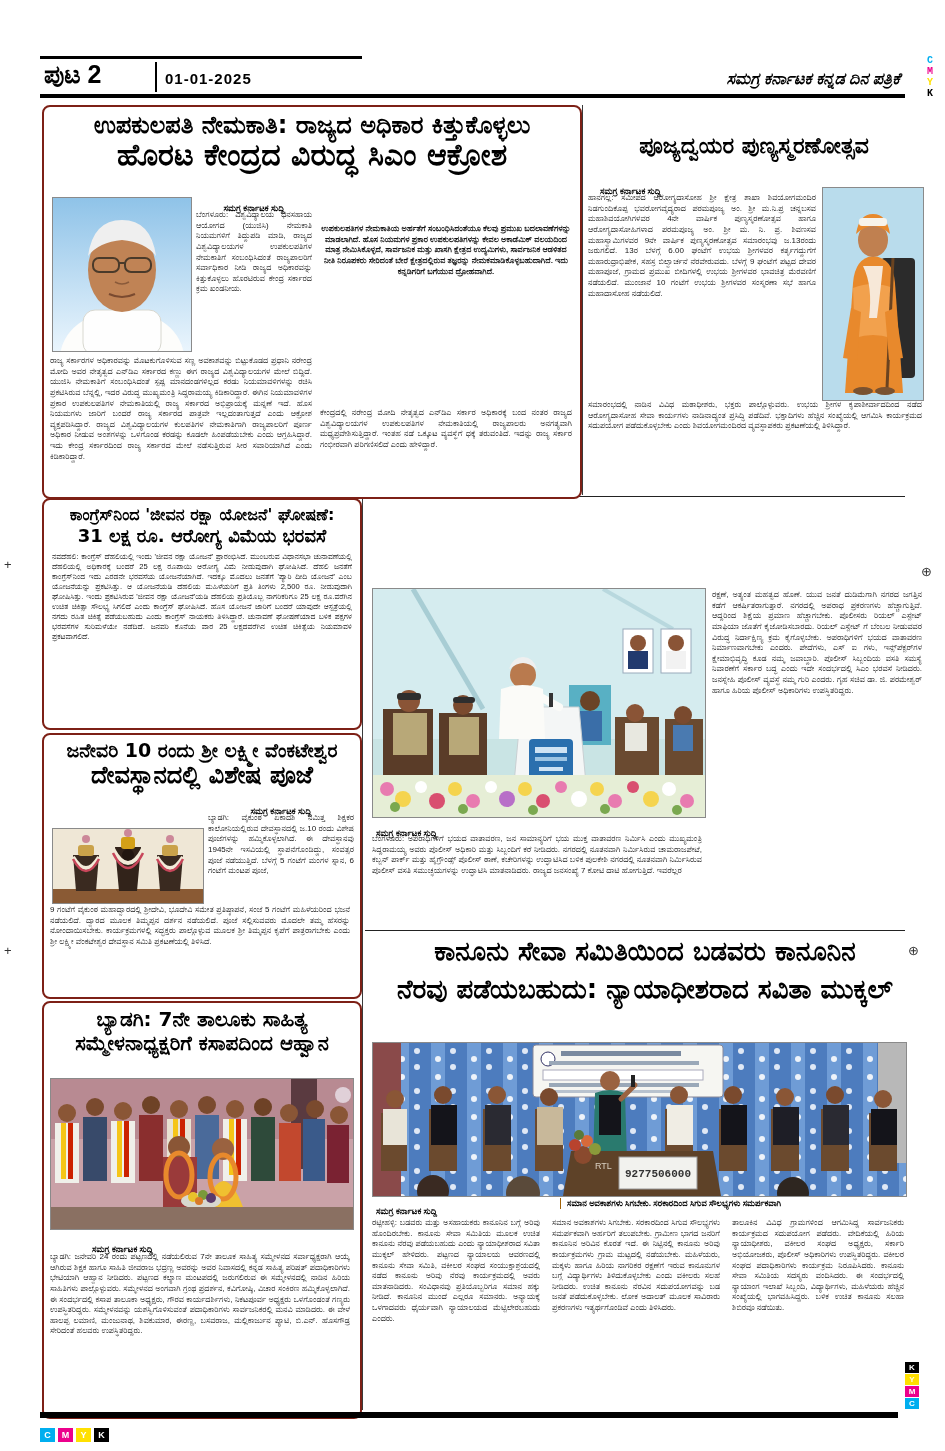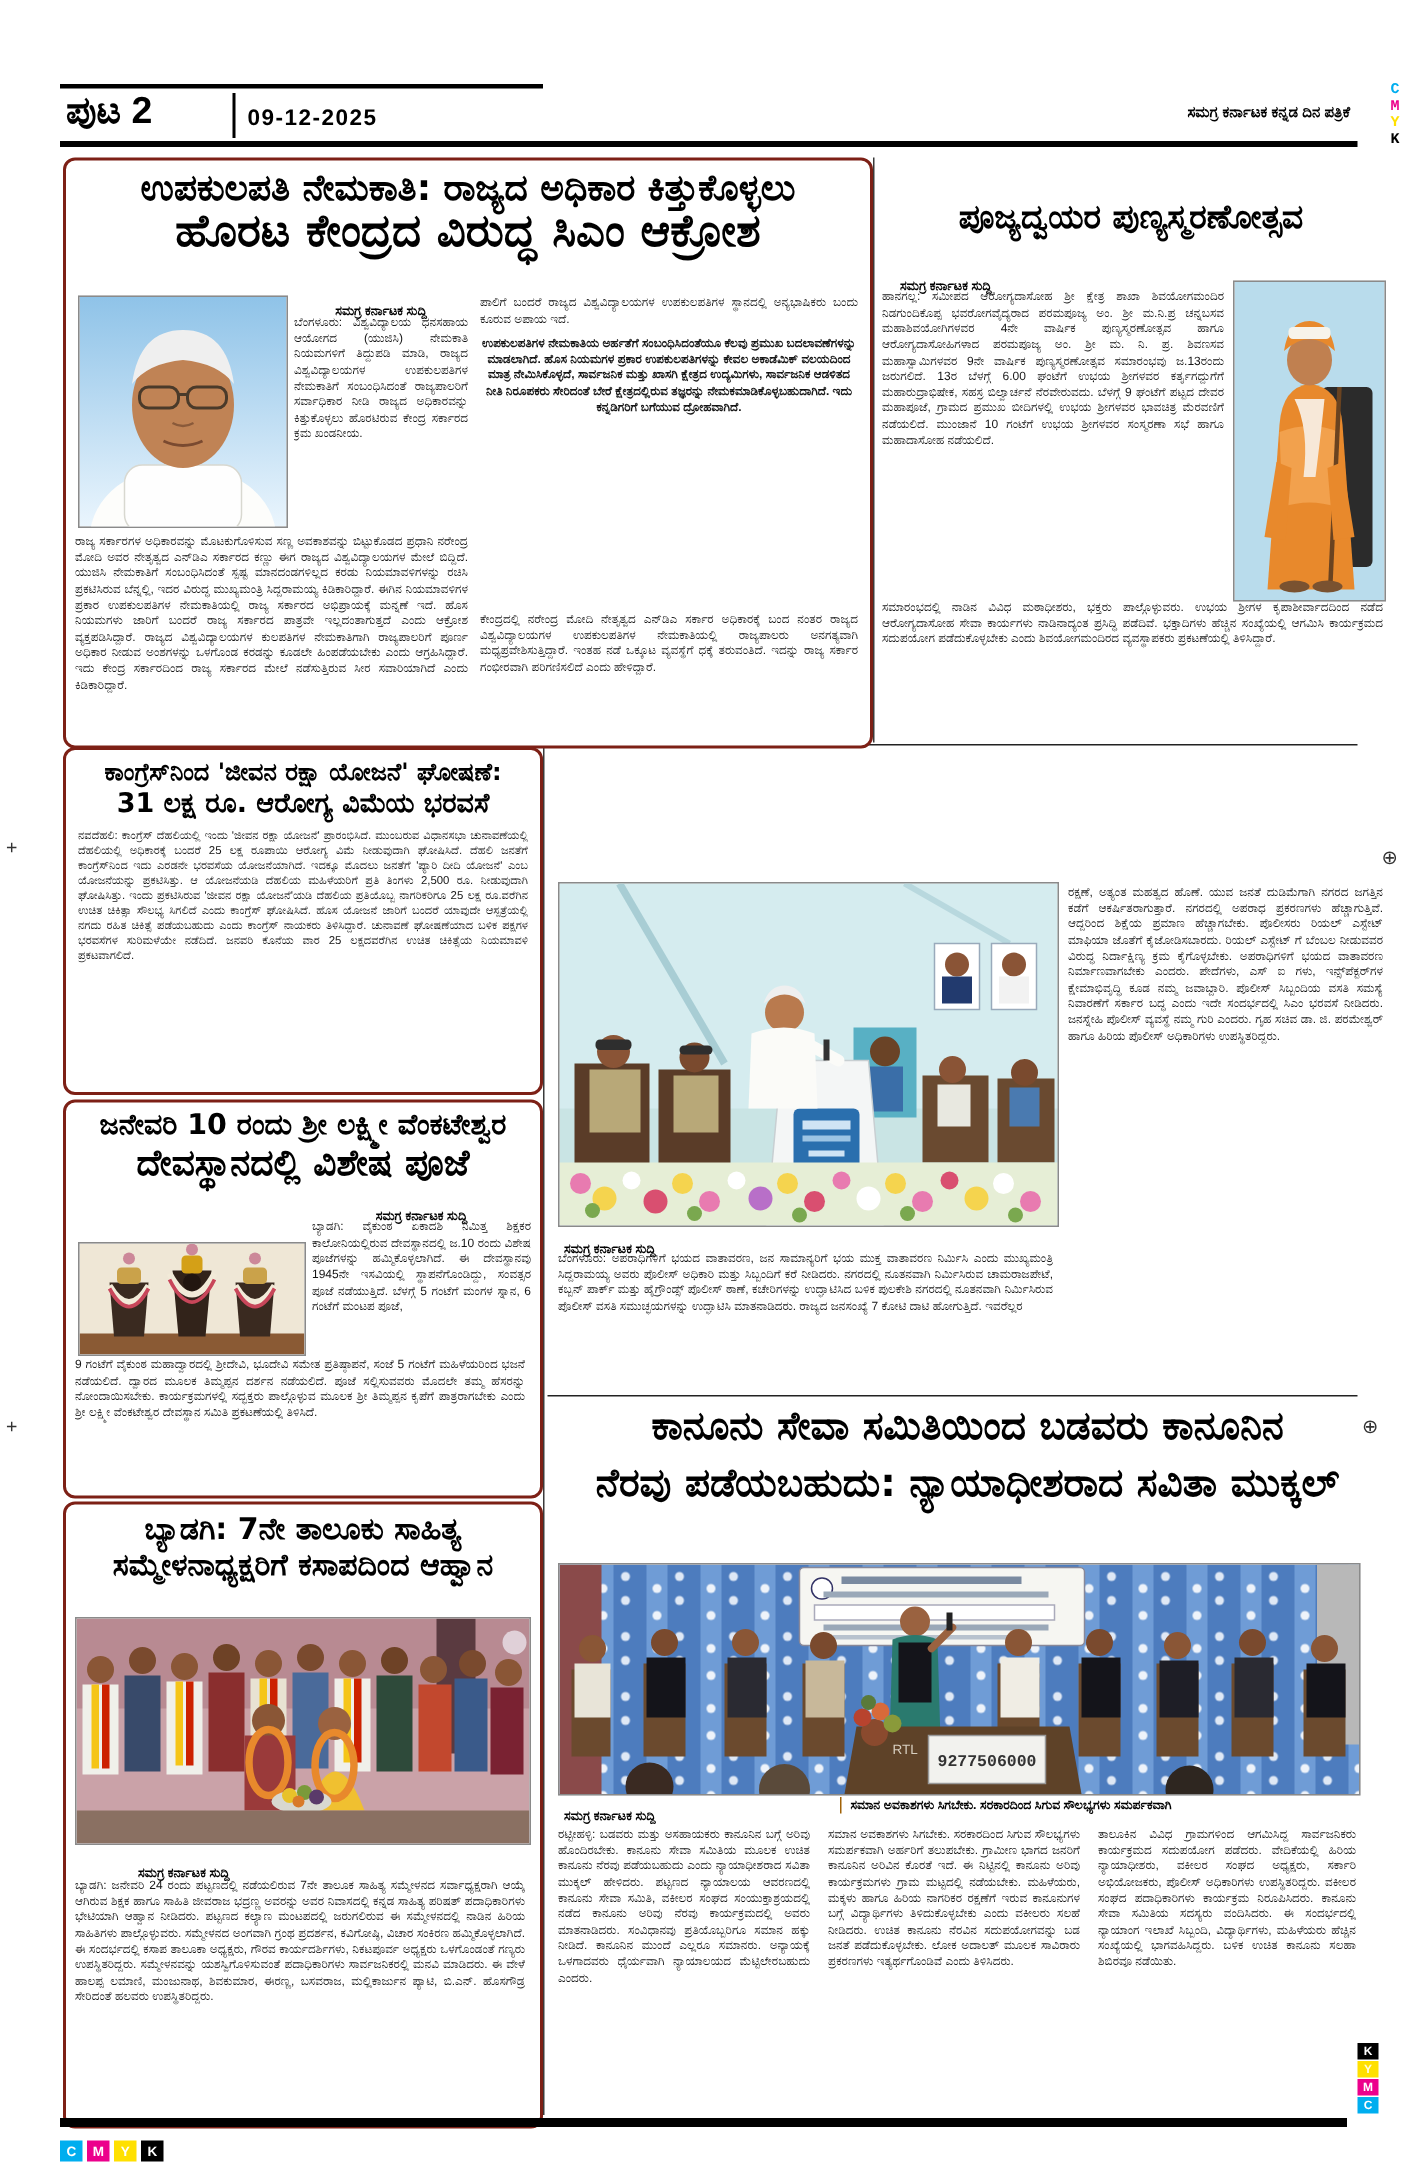--- a/index.html
+++ b/index.html
@@ -22,22 +22,22 @@
   .regmark{color:#333;font-size:13px;line-height:13px;}
 </style>
 </head>
 <body>
 
 <div class="page">
 
   <div class="abs thick" style="left:40px;top:56px;width:322px;height:3px;"></div>
   <div class="abs" style="left:44px;top:60px;font-size:25px;font-weight:bold;">ಪುಟ 2</div>
   <div class="abs" style="left:155px;top:62px;width:2px;height:30px;background:#000;"></div>
-  <div class="abs" style="left:165px;top:70px;font-size:15px;font-weight:bold;letter-spacing:1px;">09-12-2025</div>
-  <div class="abs" style="right:45px;top:70px;font-size:10px;font-weight:bold;">ಸಮಗ್ರ ಕರ್ನಾಟಕ ಕನ್ನಡ ದಿನ ಪತ್ರಿಕೆ</div>
+  <div class="abs" style="left:165px;top:70px;font-size:15px;font-weight:bold;letter-spacing:1px;">01-01-2025</div>
+  <div class="abs" style="right:45px;top:70px;font-size:16px;font-weight:bold;font-style:italic;">ಸಮಗ್ರ ಕರ್ನಾಟಕ ಕನ್ನಡ ದಿನ ಪತ್ರಿಕೆ</div>
   <div class="abs thick" style="left:40px;top:94px;width:865px;height:4px;"></div>
 
   <div class="abs" style="left:927px;top:55px;">
     <div class="cletter" style="color:#00aeef;">C</div>
     <div class="cletter" style="color:#ec008c;">M</div>
     <div class="cletter" style="color:#ffe000;">Y</div>
     <div class="cletter" style="color:#000;">K</div>
   </div>
 
   <div class="abs regmark" style="left:4px;top:558px;">+</div>
@@ -73,21 +73,20 @@
       <line x1="66" y1="65" x2="72" y2="65" stroke="#4a3a2a" stroke-width="2"></line>
       <path d="M56 96 Q69 102 82 96" stroke="#7a4a30" stroke-width="2" fill="none"></path>
       <path d="M62 84 Q69 88 76 84" stroke="#8a5a3a" stroke-width="1.5" fill="none"></path>
     </svg>
   </div>
   <div class="abs" style="left:196px;top:197px;width:116px;text-align:center;">
     <span class="by">ಸಮಗ್ರ ಕರ್ನಾಟಕ ಸುದ್ದಿ</span>
   </div>
   <div class="abs bt" style="left:196px;top:210px;width:116px;height:142px;">ಬೆಂಗಳೂರು: ವಿಶ್ವವಿದ್ಯಾಲಯ ಧನಸಹಾಯ ಆಯೋಗದ (ಯುಜಿಸಿ) ನೇಮಕಾತಿ ನಿಯಮಗಳಿಗೆ ತಿದ್ದುಪಡಿ ಮಾಡಿ, ರಾಜ್ಯದ ವಿಶ್ವವಿದ್ಯಾಲಯಗಳ ಉಪಕುಲಪತಿಗಳ ನೇಮಕಾತಿಗೆ ಸಂಬಂಧಿಸಿದಂತೆ ರಾಜ್ಯಪಾಲರಿಗೆ ಸರ್ವಾಧಿಕಾರ ನೀಡಿ ರಾಜ್ಯದ ಅಧಿಕಾರವನ್ನು ಕಿತ್ತುಕೊಳ್ಳಲು ಹೊರಟಿರುವ ಕೇಂದ್ರ ಸರ್ಕಾರದ ಕ್ರಮ ಖಂಡನೀಯ.</div>
   <div class="abs bt" style="left:50px;top:356px;width:262px;height:132px;">ರಾಜ್ಯ ಸರ್ಕಾರಗಳ ಅಧಿಕಾರವನ್ನು ಮೊಟಕುಗೊಳಿಸುವ ಸಣ್ಣ ಅವಕಾಶವನ್ನು ಬಿಟ್ಟುಕೊಡದ ಪ್ರಧಾನಿ ನರೇಂದ್ರ ಮೋದಿ ಅವರ ನೇತೃತ್ವದ ಎನ್‌ಡಿಎ ಸರ್ಕಾರದ ಕಣ್ಣು ಈಗ ರಾಜ್ಯದ ವಿಶ್ವವಿದ್ಯಾಲಯಗಳ ಮೇಲೆ ಬಿದ್ದಿದೆ. ಯುಜಿಸಿ ನೇಮಕಾತಿಗೆ ಸಂಬಂಧಿಸಿದಂತೆ ಸ್ಪಷ್ಟ ಮಾನದಂಡಗಳಿಲ್ಲದ ಕರಡು ನಿಯಮಾವಳಿಗಳನ್ನು ರಚಿಸಿ ಪ್ರಕಟಿಸಿರುವ ಬೆನ್ನಲ್ಲಿ, ಇದರ ವಿರುದ್ಧ ಮುಖ್ಯಮಂತ್ರಿ ಸಿದ್ದರಾಮಯ್ಯ ಕಿಡಿಕಾರಿದ್ದಾರೆ. ಈಗಿನ ನಿಯಮಾವಳಿಗಳ ಪ್ರಕಾರ ಉಪಕುಲಪತಿಗಳ ನೇಮಕಾತಿಯಲ್ಲಿ ರಾಜ್ಯ ಸರ್ಕಾರದ ಅಭಿಪ್ರಾಯಕ್ಕೆ ಮನ್ನಣೆ ಇದೆ. ಹೊಸ ನಿಯಮಗಳು ಜಾರಿಗೆ ಬಂದರೆ ರಾಜ್ಯ ಸರ್ಕಾರದ ಪಾತ್ರವೇ ಇಲ್ಲದಂತಾಗುತ್ತದೆ ಎಂದು ಆಕ್ರೋಶ ವ್ಯಕ್ತಪಡಿಸಿದ್ದಾರೆ. ರಾಜ್ಯದ ವಿಶ್ವವಿದ್ಯಾಲಯಗಳ ಕುಲಪತಿಗಳ ನೇಮಕಾತಿಗಾಗಿ ರಾಜ್ಯಪಾಲರಿಗೆ ಪೂರ್ಣ ಅಧಿಕಾರ ನೀಡುವ ಅಂಶಗಳನ್ನು ಒಳಗೊಂಡ ಕರಡನ್ನು ಕೂಡಲೇ ಹಿಂಪಡೆಯಬೇಕು ಎಂದು ಆಗ್ರಹಿಸಿದ್ದಾರೆ. ಇದು ಕೇಂದ್ರ ಸರ್ಕಾರದಿಂದ ರಾಜ್ಯ ಸರ್ಕಾರದ ಮೇಲೆ ನಡೆಸುತ್ತಿರುವ ಸೀರ ಸವಾರಿಯಾಗಿದೆ ಎಂದು ಕಿಡಿಕಾರಿದ್ದಾರೆ.</div>
-  <div class="abs bt" style="left:320px;top:197px;width:252px;height:26px;">ಪಾಲಿಗೆ ಬಂದರೆ ರಾಜ್ಯದ ವಿಶ್ವವಿದ್ಯಾಲಯಗಳ ಉಪಕುಲಪತಿಗಳ ಸ್ಥಾನದಲ್ಲಿ ಅನ್ಯಭಾಷಿಕರು ಬಂದು ಕೂರುವ ಅಪಾಯ ಇದೆ.</div>
   <div class="abs bt" style="left:320px;top:224px;width:252px;height:182px;font-weight:bold;text-align:center;">ಉಪಕುಲಪತಿಗಳ ನೇಮಕಾತಿಯ ಅರ್ಹತೆಗೆ ಸಂಬಂಧಿಸಿದಂತೆಯೂ ಕೆಲವು ಪ್ರಮುಖ ಬದಲಾವಣೆಗಳನ್ನು ಮಾಡಲಾಗಿದೆ. ಹೊಸ ನಿಯಮಗಳ ಪ್ರಕಾರ ಉಪಕುಲಪತಿಗಳನ್ನು ಕೇವಲ ಅಕಾಡೆಮಿಕ್ ವಲಯದಿಂದ ಮಾತ್ರ ನೇಮಿಸಿಕೊಳ್ಳದೆ, ಸಾರ್ವಜನಿಕ ಮತ್ತು ಖಾಸಗಿ ಕ್ಷೇತ್ರದ ಉದ್ಯಮಿಗಳು, ಸಾರ್ವಜನಿಕ ಆಡಳಿತದ ನೀತಿ ನಿರೂಪಕರು ಸೇರಿದಂತೆ ಬೇರೆ ಕ್ಷೇತ್ರದಲ್ಲಿರುವ ತಜ್ಞರನ್ನು ನೇಮಕಮಾಡಿಕೊಳ್ಳಬಹುದಾಗಿದೆ. ಇದು ಕನ್ನಡಿಗರಿಗೆ ಬಗೆಯುವ ದ್ರೋಹವಾಗಿದೆ.</div>
   <div class="abs bt" style="left:320px;top:408px;width:252px;height:80px;">ಕೇಂದ್ರದಲ್ಲಿ ನರೇಂದ್ರ ಮೋದಿ ನೇತೃತ್ವದ ಎನ್‌ಡಿಎ ಸರ್ಕಾರ ಅಧಿಕಾರಕ್ಕೆ ಬಂದ ನಂತರ ರಾಜ್ಯದ ವಿಶ್ವವಿದ್ಯಾಲಯಗಳ ಉಪಕುಲಪತಿಗಳ ನೇಮಕಾತಿಯಲ್ಲಿ ರಾಜ್ಯಪಾಲರು ಅನಗತ್ಯವಾಗಿ ಮಧ್ಯಪ್ರವೇಶಿಸುತ್ತಿದ್ದಾರೆ. ಇಂತಹ ನಡೆ ಒಕ್ಕೂಟ ವ್ಯವಸ್ಥೆಗೆ ಧಕ್ಕೆ ತರುವಂತಿದೆ. ಇದನ್ನು ರಾಜ್ಯ ಸರ್ಕಾರ ಗಂಭೀರವಾಗಿ ಪರಿಗಣಿಸಲಿದೆ ಎಂದು ಹೇಳಿದ್ದಾರೆ.</div>
 
   <div class="abs hl" style="left:585px;top:135px;width:338px;font-size:22px;">ಪೂಜ್ಯದ್ವಯರ ಪುಣ್ಯಸ್ಮರಣೋತ್ಸವ</div>
   <div class="abs" style="left:600px;top:180px;width:160px;">
     <span class="by">ಸಮಗ್ರ ಕರ್ನಾಟಕ ಸುದ್ದಿ</span>
   </div>
 
   <div class="abs pframe" style="left:822px;top:187px;width:100px;height:212px;">
     <svg width="100" height="212" viewBox="0 0 100 212">

